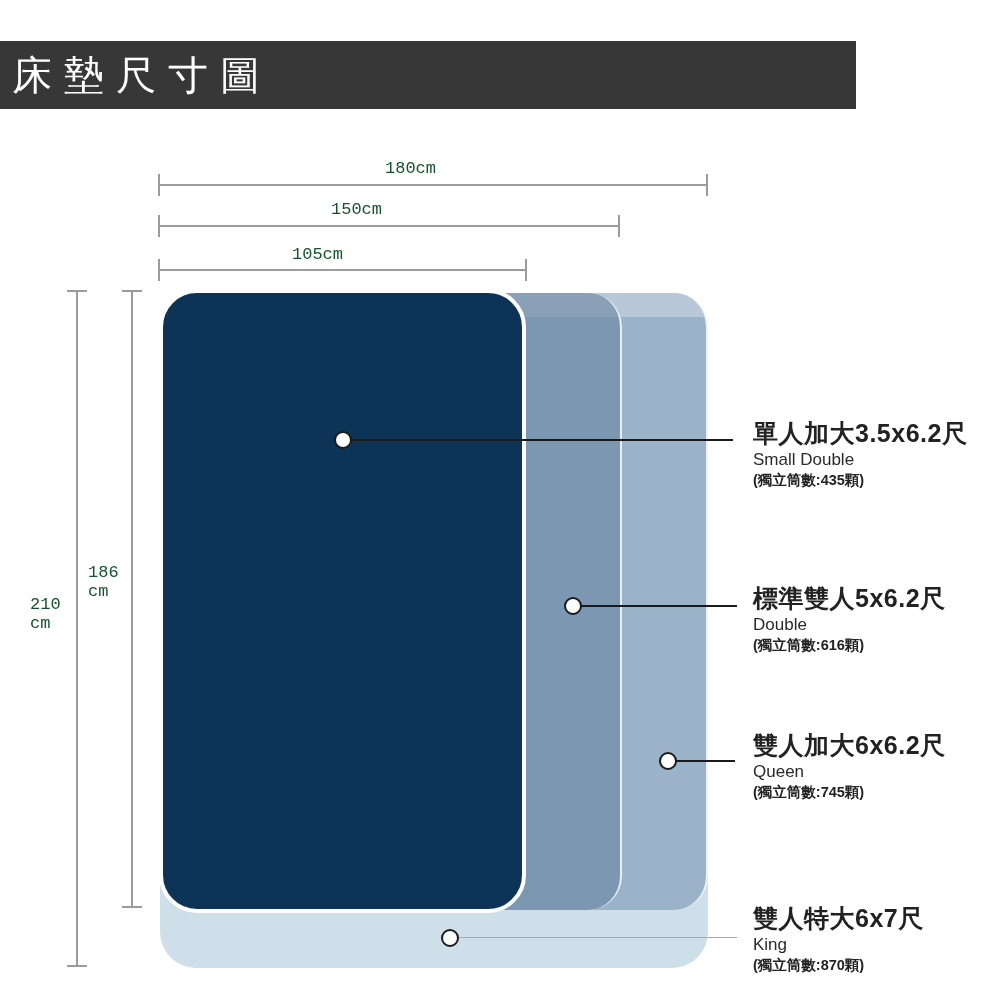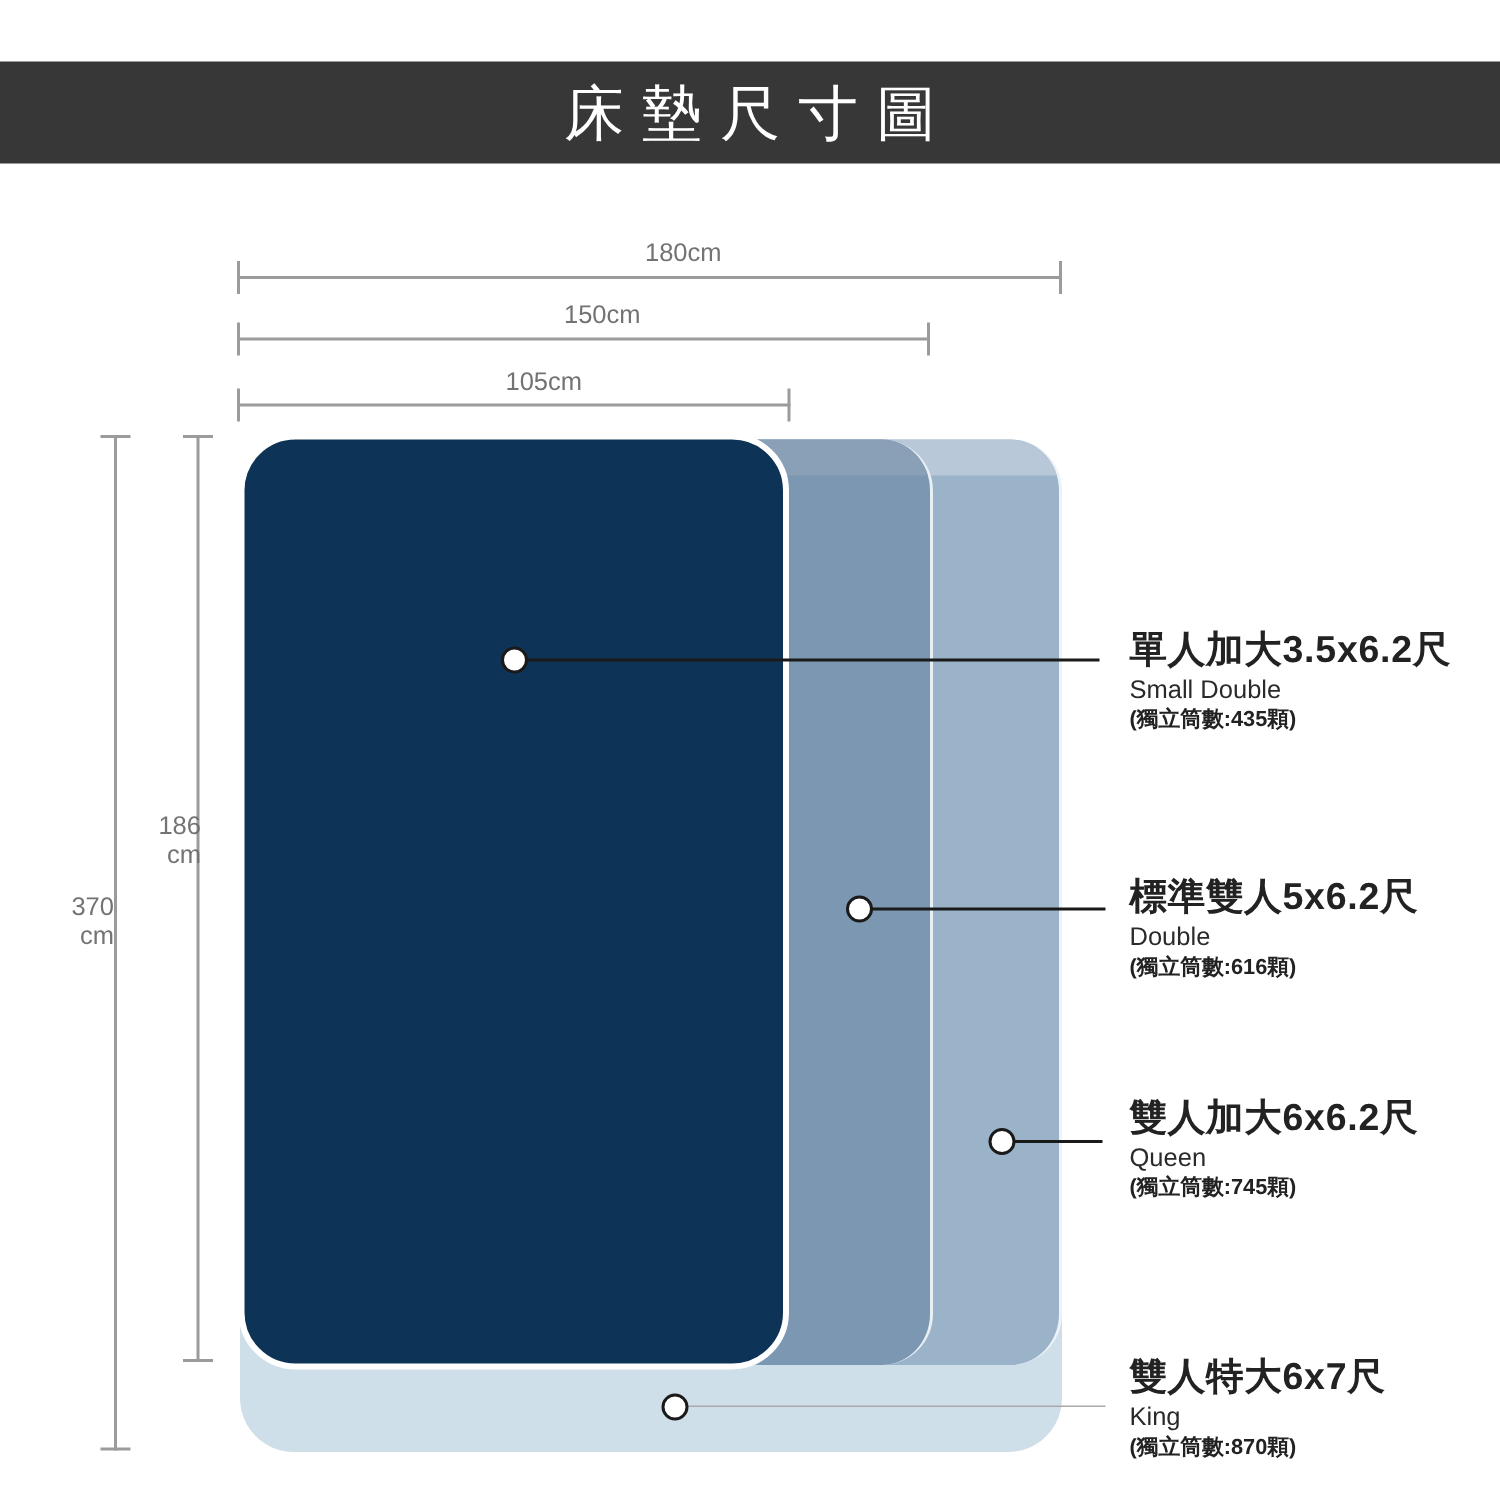--- a/index.html
+++ b/index.html
@@ -2,22 +2,22 @@
 <html><head>
 <meta charset="utf-8">
 <style>
   html,body{margin:0;padding:0;background:#fff;}
   .canvas{
     position:relative;width:1000px;height:1000px;background:#ffffff;overflow:hidden;
     font-family:"Liberation Sans","DejaVu Sans",sans-serif;color:#222;
   }
   
   .header-bar{
-    position:absolute;left:0;top:41px;width:1000px;height:68px;
-    background:#373737;display:flex;align-items:center;justify-content:center;
+    position:absolute;left:0;top:41px;width:856px;height:68px;
+    background:#373737;display:flex;align-items:center;justify-content:flex-start;
   }
   .header-title{
     color:#ffffff;font-size:40px;letter-spacing:12px;text-indent:12px;font-weight:400;
   }
   
   .rect{position:absolute;box-sizing:border-box;}
   .rect-king{left:160px;top:315px;width:548px;height:653px;border-radius:36px;z-index:1;}
   .rect-queen{left:162px;top:293px;width:546px;height:617px;border-radius:34px;z-index:2;
     overflow:hidden;border-right:2px solid #edf3f8;}
   .rect-double{left:162px;top:293px;width:460px;height:617px;border-radius:34px;z-index:3;
@@ -34,26 +34,26 @@
   .hdim::after{right:0;}
   .vdim{position:absolute;width:2px;background:#9b9b9b;z-index:5;}
   .vdim::before,.vdim::after{content:"";position:absolute;left:-9px;height:2px;width:20px;background:#9b9b9b;}
   .vdim::before{top:0;}
   .vdim::after{bottom:0;}
   .hdim-180{left:158px;top:184px;width:550px;}
   .hdim-150{left:158px;top:225px;width:462px;}
   .hdim-105{left:158px;top:269px;width:369px;}
   .vdim-210{left:76px;top:290px;height:677px;}
   .vdim-186{left:131px;top:290px;height:618px;}
-  .dim-label{position:absolute;font-size:17px;color:#737373;text-align:right;z-index:6;}
+  .dim-label{position:absolute;font-size:17px;color:#14532d;text-align:left;z-index:6;font-family:Liberation Mono, monospace;}
   .dim-180{left:385px;top:159px;width:96px;}
   .dim-150{left:331px;top:200px;width:96px;}
   .dim-105{left:292px;top:245px;width:96px;}
   .dim-210{left:30px;top:595px;width:46px;line-height:19px;}
-  .dim-186{left:88px;top:541px;width:46px;line-height:19px;}
+  .dim-186{left:88px;top:563px;width:46px;line-height:19px;}
   .dim-label span{display:block;}
   
   .co-line{position:absolute;height:2px;background:#1a1a1a;z-index:6;}
   .co-line-1{left:350px;top:439px;width:383px;}
   .co-line-2{left:580px;top:605px;width:157px;}
   .co-line-3{left:675px;top:760px;width:60px;}
   .co-line-4{left:457px;top:937px;width:280px;height:1px;background:#a9a9a9;}
   .co-dot{position:absolute;width:18px;height:18px;border-radius:50%;
     background:#ffffff;border:2.5px solid #1a1a1a;box-sizing:border-box;z-index:7;}
   .co-dot-1{left:334px;top:431px;}
@@ -90,21 +90,21 @@
   <div class="hdim hdim-180"></div>
   <div class="hdim hdim-150"></div>
   <div class="hdim hdim-105"></div>
   <div class="dim-label dim-180">180cm</div>
   <div class="dim-label dim-150">150cm</div>
   <div class="dim-label dim-105">105cm</div>
 
   <div class="vdim vdim-210"></div>
   <div class="vdim vdim-186"></div>
   <div class="dim-label dim-210">
-    <span>370</span>
+    <span>210</span>
     <span>cm</span>
   </div>
   <div class="dim-label dim-186">
     <span>186</span>
     <span>cm</span>
   </div>
 
   <div class="co-line co-line-1"></div>
   <div class="co-line co-line-2"></div>
   <div class="co-line co-line-3"></div>

